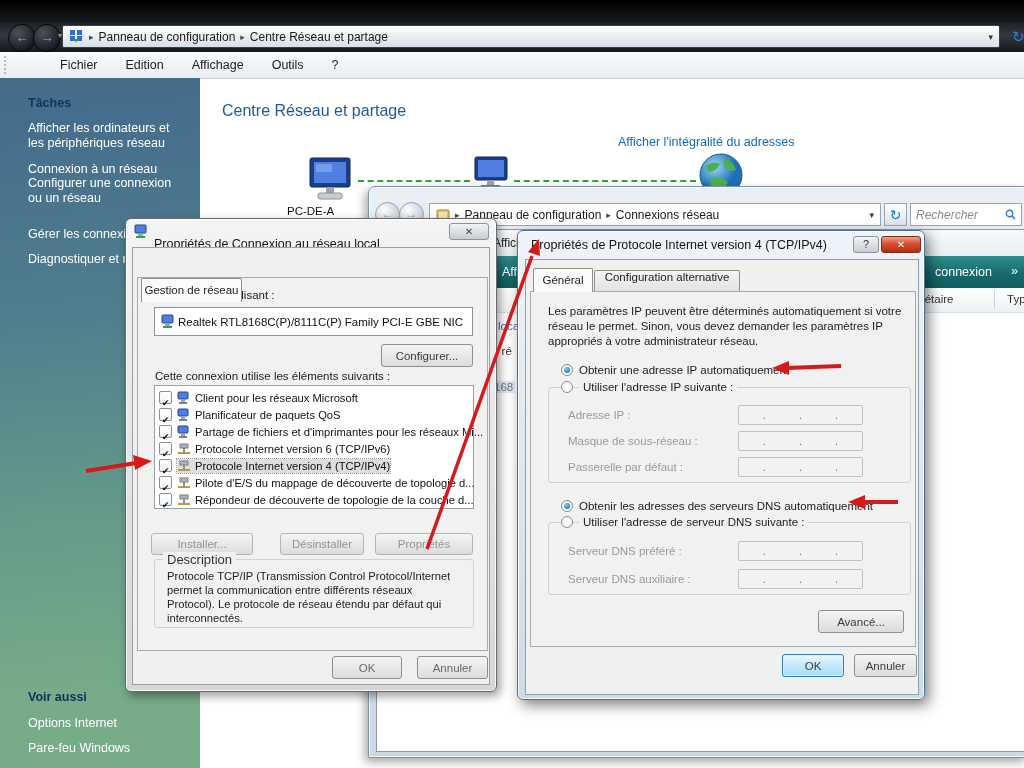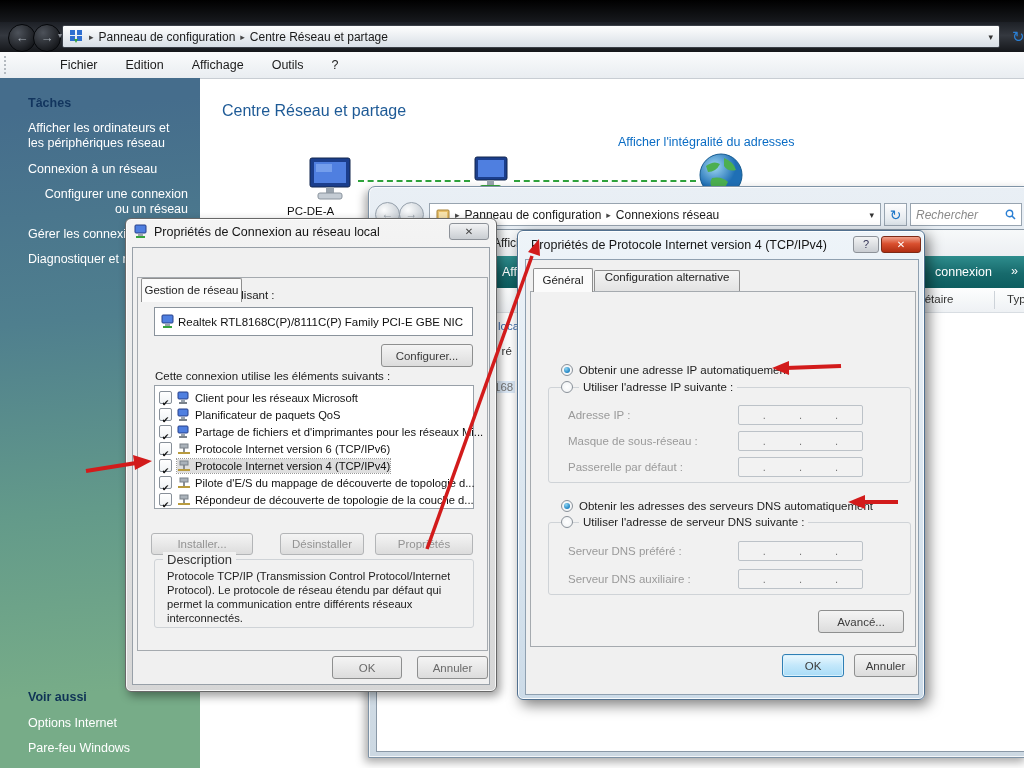--- a/index.html
+++ b/index.html
@@ -135,21 +135,21 @@
     <span>Edition</span>
     <span>Affichage</span>
     <span>Outils</span>
     <span>?</span>
   </div>
 
   <div class="abs sidebar z1">
     <div class="sb-h" style="top:18px;">Tâches</div>
     <div class="sb-i" style="top:43px;">Afficher les ordinateurs et les périphériques réseau</div>
     <div class="sb-i" style="top:84px;">Connexion à un réseau</div>
-    <div class="sb-i" style="top:109px;text-align:right;">Configurer une connexion ou un réseau</div>
+    <div class="sb-i" style="top:98px;">Configurer une connexion ou un réseau</div>
     <div class="sb-i" style="top:149px;">Gérer les connexions réseau</div>
     <div class="sb-i" style="top:174px;">Diagnostiquer et réparer</div>
     <div class="sb-h" style="top:612px;color:#0f3356;">Voir aussi</div>
     <div class="sb-i" style="top:638px;">Options Internet</div>
     <div class="sb-i" style="top:663px;">Pare-feu Windows</div>
   </div>
 
   <div class="abs main-title z1">Centre Réseau et partage</div>
   <div class="abs map-link z1">Afficher l'intégralité du adresses</div>
 
@@ -224,21 +224,21 @@
       <span class="frag" style="left:115px;top:151px;color:#777;background:#ddeaf8;padding:0 2px;">168</span>
     </div>
   </div>
 
   <div class="abs dlg dlg1 z3">
     <svg class="abs" style="left:8px;top:5px;" width="15" height="15" viewBox="0 0 15 15">
         <rect x="1" y="1" width="11" height="8" rx="1" fill="#4f7fe0" stroke="#26408a"></rect>
         <rect x="4" y="10" width="5" height="2" fill="#9aa4ae"></rect>
         <rect x="2" y="12" width="9" height="2" fill="#35a23c"></rect>
       </svg>
-    <div class="dtitle" style="left:28px;top:6px;">Propriétés de Connexion au réseau local</div>
+    <div class="dtitle" style="left:28px;top:18px;">Propriétés de Connexion au réseau local</div>
     <div class="dclose" style="right:7px;top:4px;"><span>✕</span></div>
     <div class="dbody" style="left:6px;top:28px;right:6px;bottom:6px;">
       <div class="tab on" style="left:8px;top:6px;width:101px;height:24px;padding-top:5px;margin-top:24px;">Gestion de réseau</div>
       <div class="tabpage" style="left:4px;top:29px;width:351px;height:374px;">
         <div class="lbl" style="left:17px;top:11px;">Connexion en utilisant :</div>
         <div class="field" style="left:16px;top:29px;width:319px;height:29px;">
           <svg width="15" height="15" viewBox="0 0 15 15">
               <rect x="1" y="1" width="11" height="8" rx="1" fill="#4f7fe0" stroke="#26408a"></rect>
               <rect x="4" y="10" width="5" height="2" fill="#9aa4ae"></rect>
               <rect x="2" y="12" width="9" height="2" fill="#35a23c"></rect>
@@ -314,39 +314,44 @@
             <span class="ltx">Répondeur de découverte de topologie de la couche d...</span>
           </div>
         </div>
         <div class="btn dis" style="left:13px;top:255px;width:102px;height:22px;">Installer...</div>
         <div class="btn dis" style="left:142px;top:255px;width:84px;height:22px;">Désinstaller</div>
         <div class="btn dis" style="left:237px;top:255px;width:98px;height:22px;">Propriétés</div>
         <div class="grp" style="left:16px;top:281px;width:320px;height:69px;">
           <div class="grplabel" style="left:8px;top:-8px;background:#f1f1f1;">Description</div>
           <div class="desc-lines" style="position:absolute;left:12px;top:9px;height:55px;overflow:hidden;">
             <div>Protocole TCP/IP (Transmission Control Protocol/Internet</div>
+            <div>permet la communication entre différents réseaux</div>
             <div>Protocol). Le protocole de réseau étendu par défaut qui</div>
-            <div>permet la communication entre différents réseaux</div>
             <div>interconnectés.</div>
           </div>
         </div>
       </div>
       <div class="btn" style="left:199px;top:408px;width:70px;height:23px;color:#6a6a6a;">OK</div>
       <div class="btn" style="left:284px;top:408px;width:71px;height:23px;color:#6a6a6a;">Annuler</div>
     </div>
   </div>
 
   <div class="abs dlg dlg2 z4">
     <div class="dtitle" style="left:13px;top:7px;">Propriétés de Protocole Internet version 4 (TCP/IPv4)</div>
     <div class="dhelp" style="left:335px;top:5px;"><span>?</span></div>
     <div class="dclose red" style="left:363px;top:5px;"><span>✕</span></div>
     <div class="dbody" style="left:7px;top:28px;width:394px;height:436px;border-color:#8fa0b0;">
       <div class="tab on" style="left:7px;top:8px;width:60px;height:24px;padding-top:5px;">Général</div>
       <div class="tab off" style="left:68px;top:10px;width:146px;height:22px;">Configuration alternative</div>
       <div class="tabpage" style="left:4px;top:31px;width:386px;height:356px;">
+        <div style="position:absolute;left:17px;top:12px;font-size:11.5px;color:#1c1c1c;line-height:15px;">
+          <div>Les paramètres IP peuvent être déterminés automatiquement si votre</div>
+          <div>réseau le permet. Sinon, vous devez demander les paramètres IP</div>
+          <div>appropriés à votre administrateur réseau.</div>
+        </div>
         <div class="radio sel" style="left:30px;top:72px;"></div>
         <div class="lbl" style="left:48px;top:72px;">Obtenir une adresse IP automatiquement</div>
         <div class="grp" style="left:17px;top:95px;width:363px;height:96px;"></div>
         <div class="radio" style="left:30px;top:89px;"></div>
         <div class="lbl" style="left:48px;top:89px;background:#f1f1f1;padding:0 4px;">Utiliser l'adresse IP suivante :</div>
         <div class="lbl dis" style="left:37px;top:117px;">Adresse IP :</div>
         <div class="ipfield" style="left:207px;top:113px;width:125px;height:20px;">. . .</div>
         <div class="lbl dis" style="left:37px;top:143px;">Masque de sous-réseau :</div>
         <div class="ipfield" style="left:207px;top:139px;width:125px;height:20px;">. . .</div>
         <div class="lbl dis" style="left:37px;top:169px;">Passerelle par défaut :</div>

